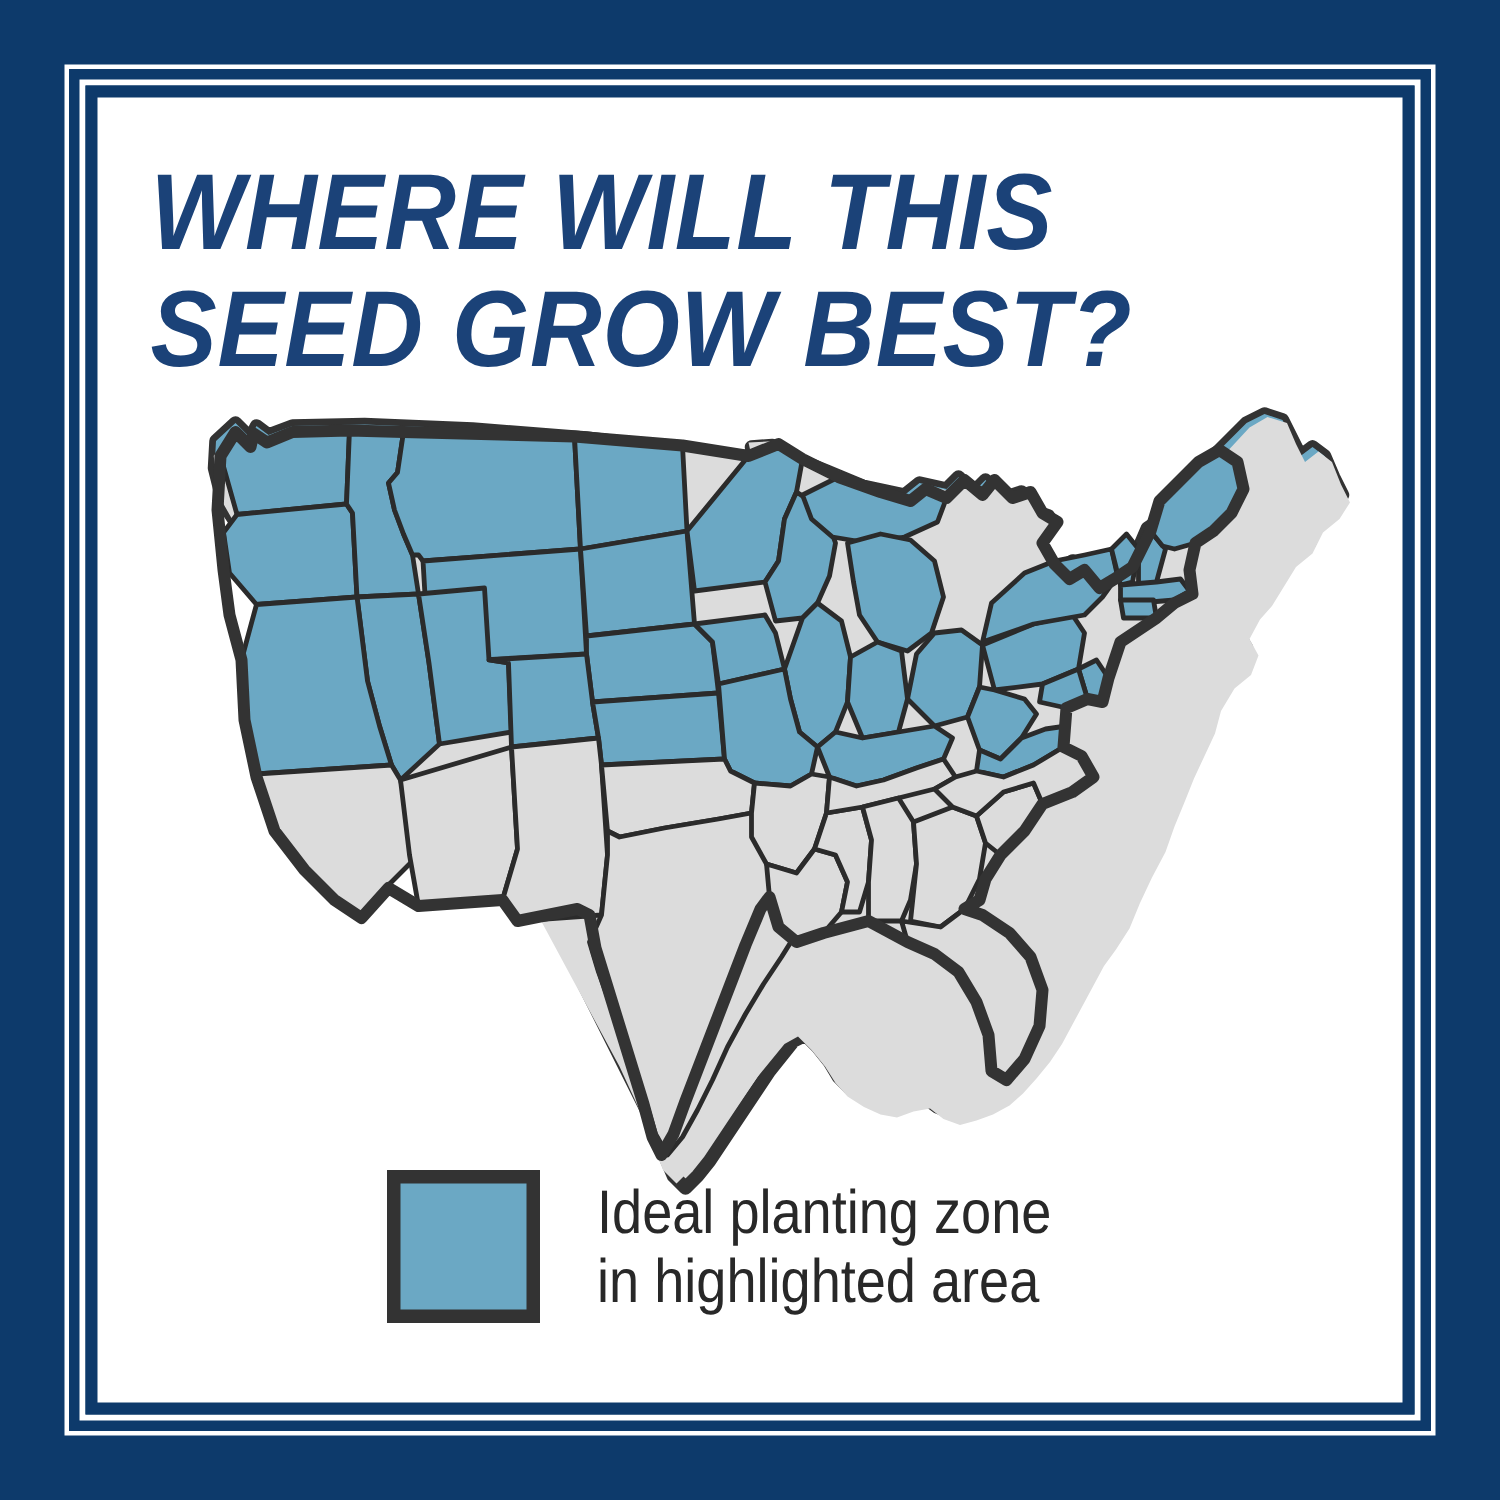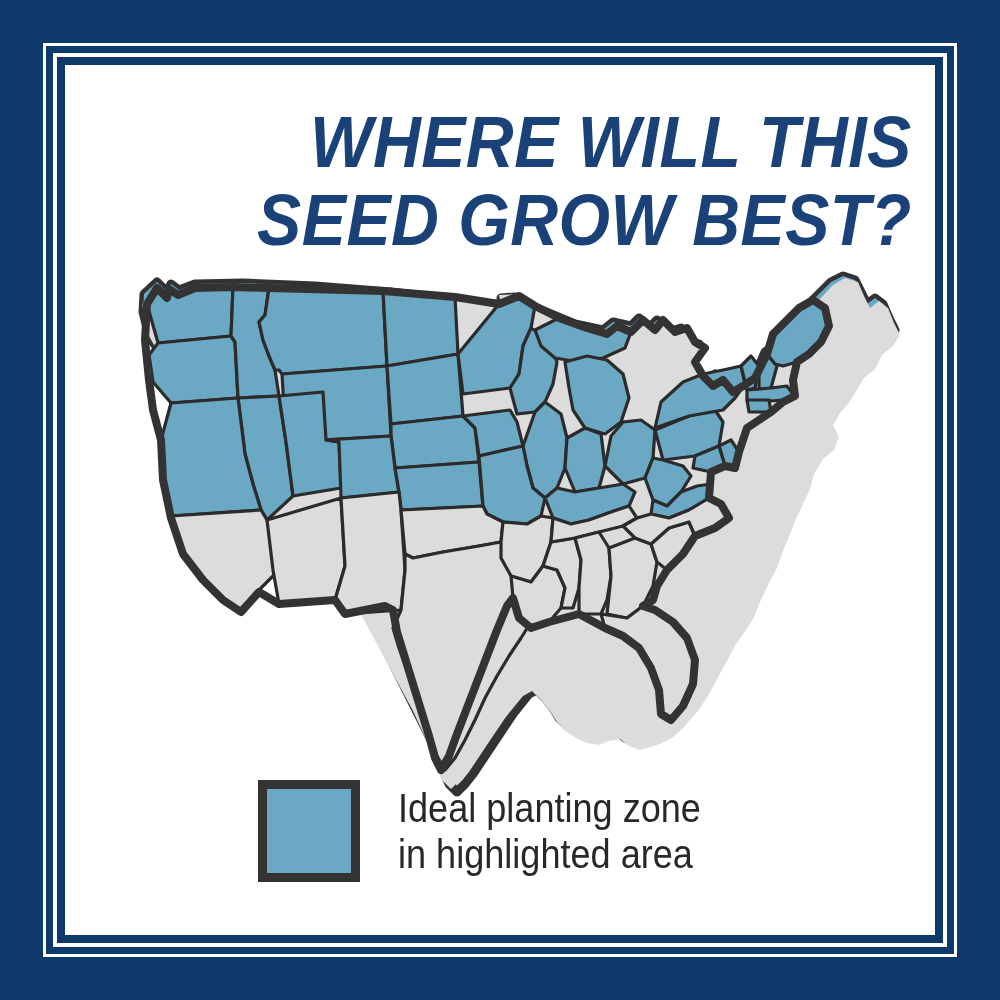--- a/index.html
+++ b/index.html
@@ -44,21 +44,21 @@
     width: 870px; height: 870px;
     background: #ffffff;
     overflow: hidden;
   }
 
   
   .title-block {
     position: absolute;
     left: 0; top: 38px;
     width: 882px;
-    text-align: right;
+    text-align: left;
     user-select: none;
   }
   .title-line {
     color: #1b4278;
     font-family: "Liberation Sans Narrow", "Liberation Sans", sans-serif;
     font-weight: 700;
     font-style: italic;
     font-size: 72px;
     line-height: 78px;
     letter-spacing: 0.5px;

